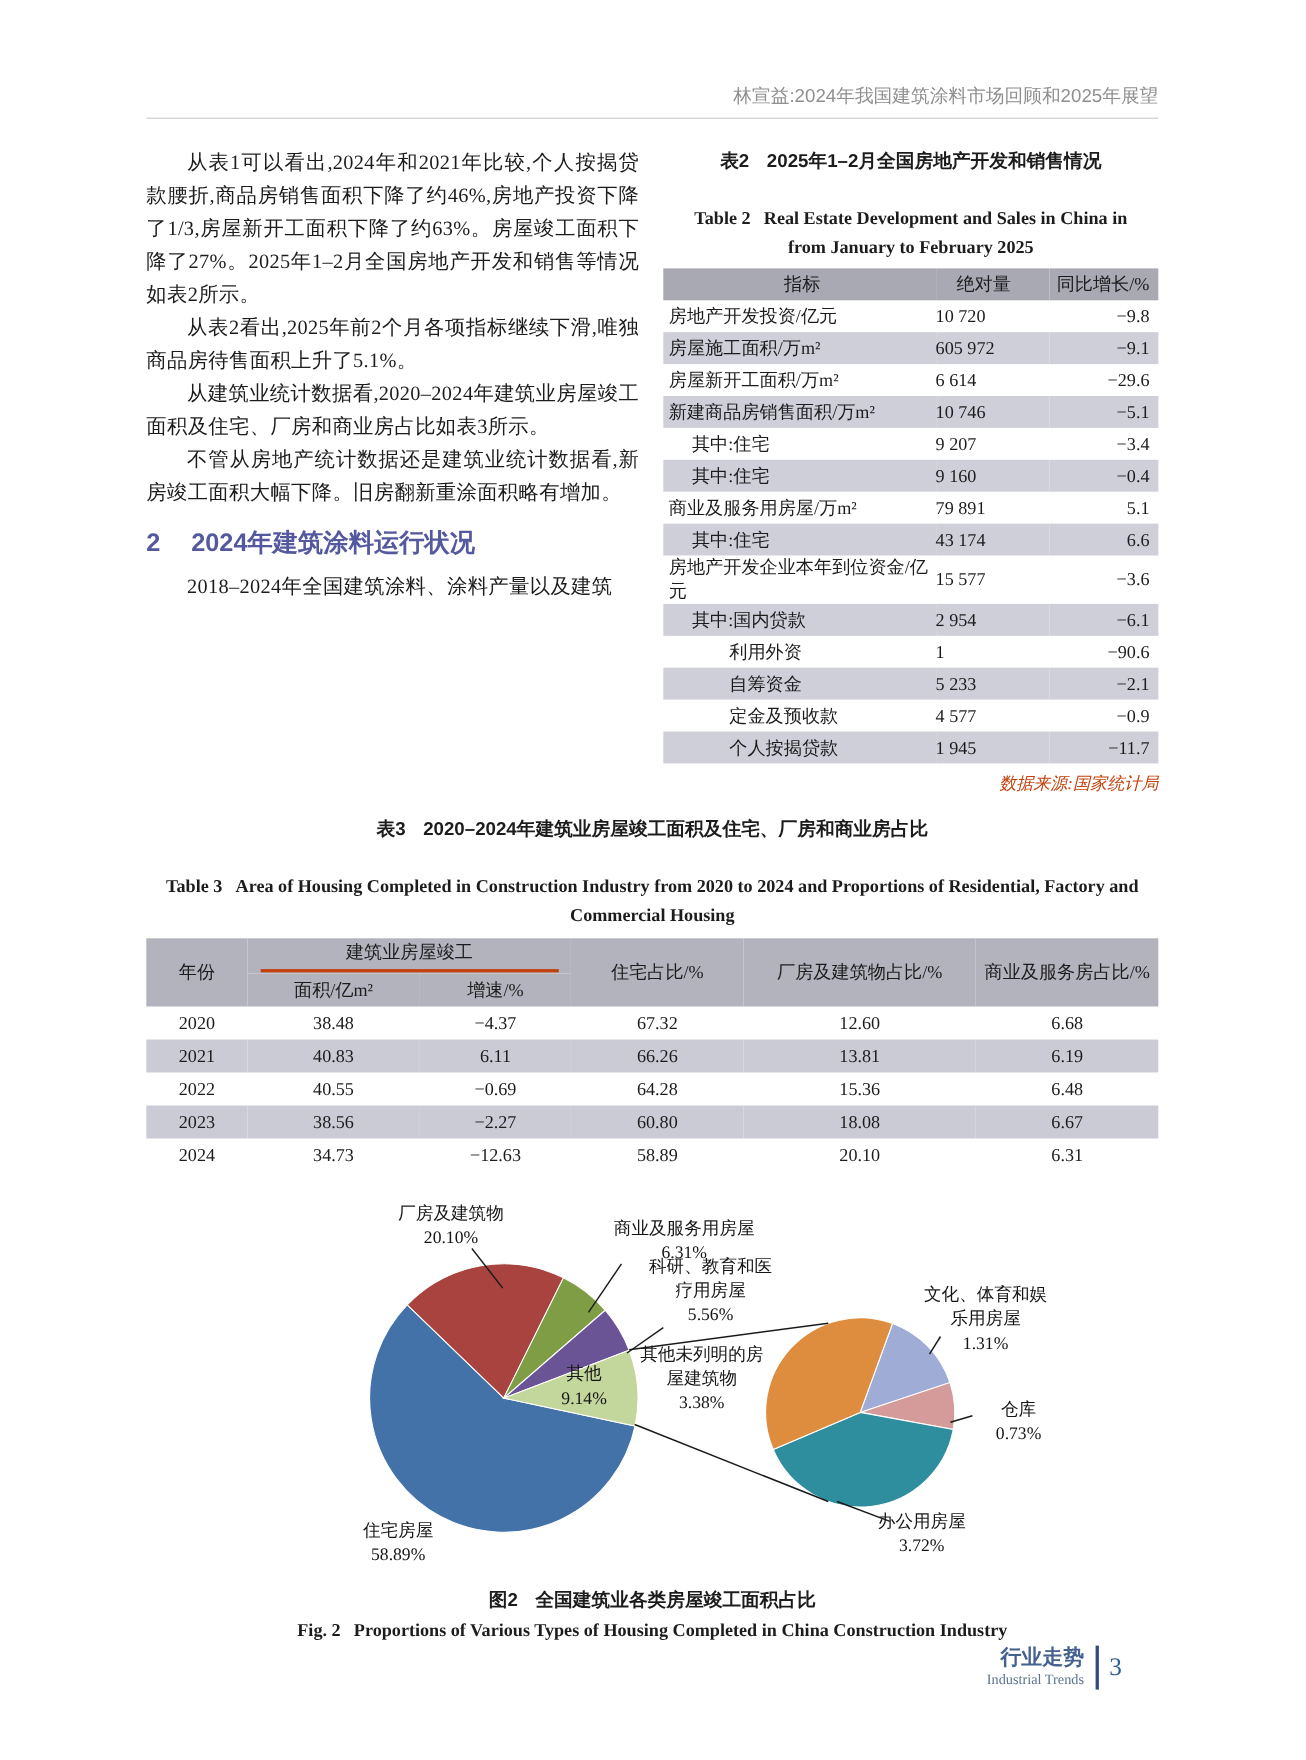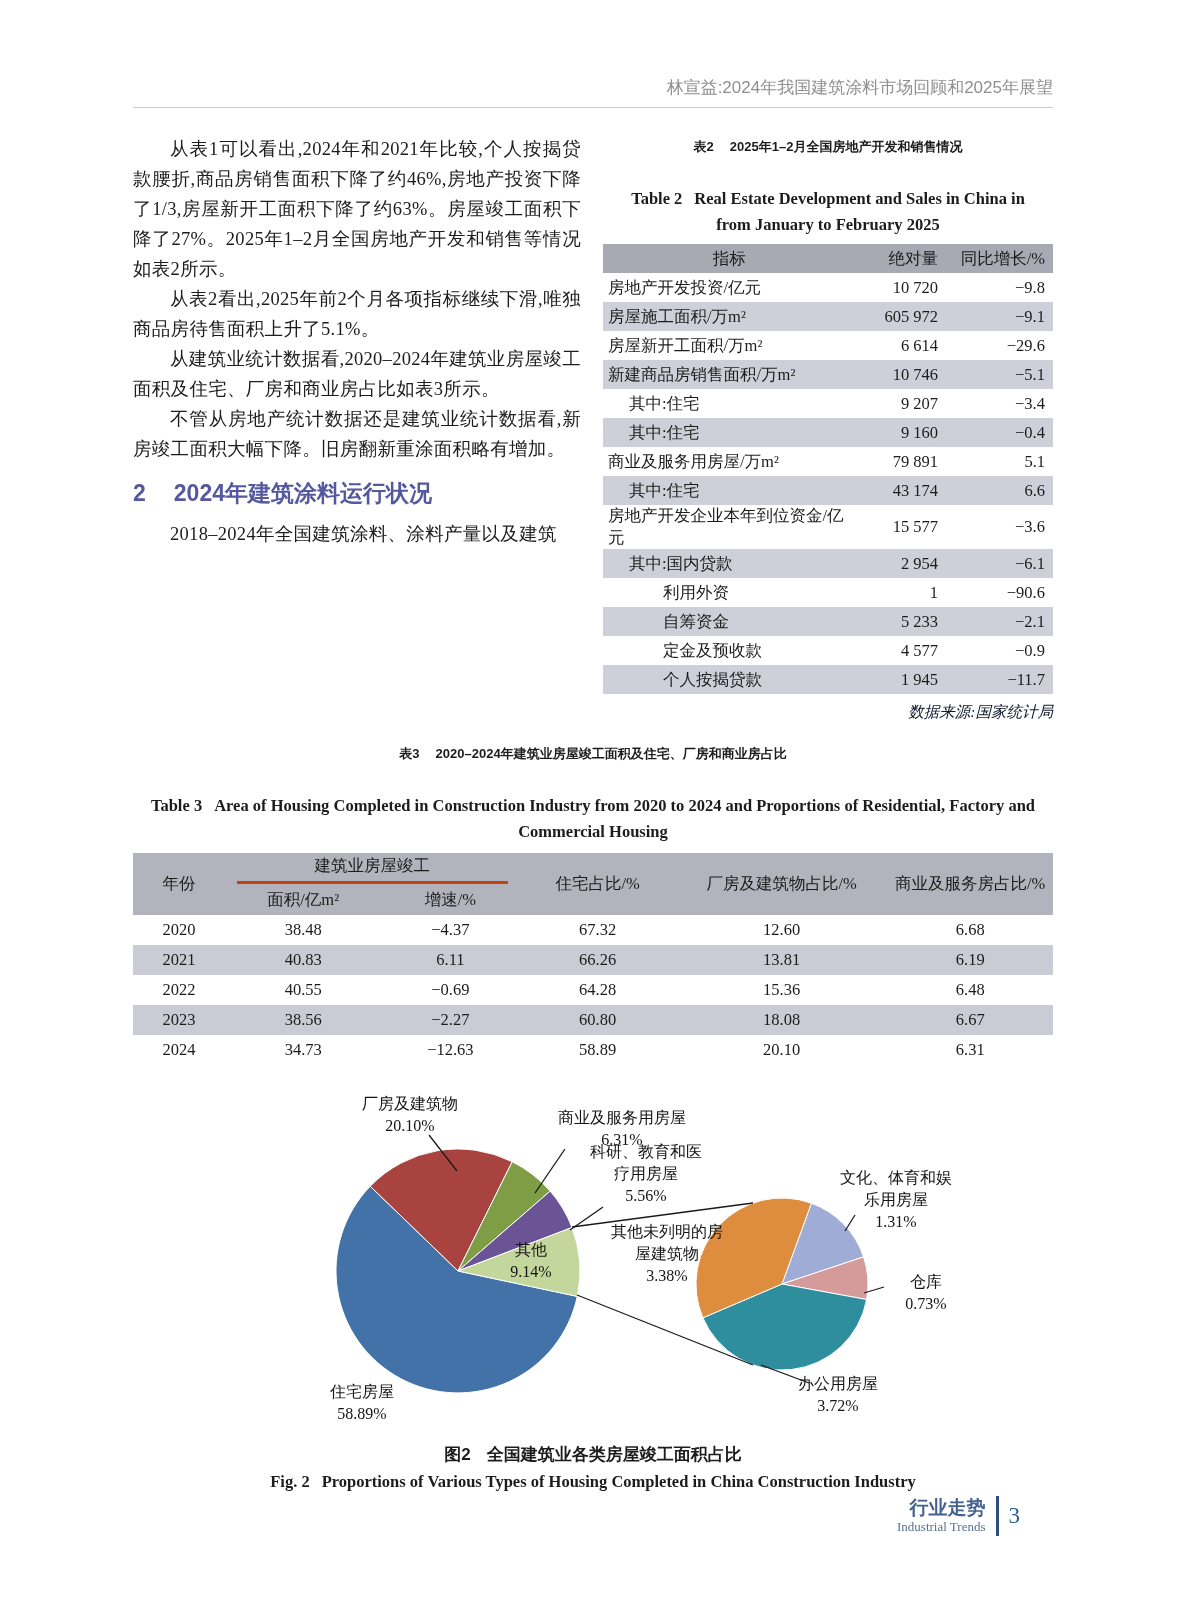--- a/index.html
+++ b/index.html
@@ -30,45 +30,45 @@
     text-indent:2em; letter-spacing:0.3px;
   }
   .sec-head {
     margin:14px 0 10px 0; color:#54589e; font-weight:bold; font-size:23px;
     font-family:"Liberation Sans","DejaVu Sans",sans-serif;
   }
   .sec-head .sec-num { margin-right:28px; }
 
   
   .tbl-title-cn {
-    text-align:center; font-weight:bold; font-size:13px; line-height:26px;
+    text-align:center; font-weight:bold; font-size:17px; line-height:26px;
     font-family:"Liberation Sans","DejaVu Sans",sans-serif;
   }
   .tbl-title-cn .t-tag { margin-right:16px; }
   .tbl-title-en {
     text-align:center; font-weight:bold; font-size:16.5px; line-height:26px;
     font-family:"Liberation Serif","DejaVu Serif",serif;
     margin-top:26px;
   }
   .tbl-title-en .t-tag { margin-right:12px; }
 
   
   table { border-collapse:collapse; width:100%; }
   .t2 { margin-top:6px; font-size:16.5px; }
   .t2 th { background:#a9a9b4; font-weight:normal; height:29px; }
   .t2 td { height:29px; }
   .t2 tbody tr:nth-child(even) td { background:#cfcfd9; }
   .t2 .c-label { text-align:left; padding-left:5px; width:55%; }
   .t2 th.c-label { text-align:center; }
-  .t2 .c-val  { text-align:right; padding-right:16px; width:23%;margin-top:26px; }
+  .t2 .c-val  { padding-right:16px; width:23%;margin-top:26px; }
   .t2 .c-gro  { text-align:right; padding-right:8px;  width:22%; }
   .t2 td.ind1 { padding-left:26px; }
   .t2 td.ind2 { padding-left:60px; }
   .t2-source {
-    margin-top:8px; text-align:right; color:#0f172a; font-size:15.5px;
+    margin-top:8px; text-align:right; color:#c2410c; font-size:15.5px;
     font-style:italic;
   }
 
   
   .t3-block { margin-top:18px; }
   .t3 { margin-top:8px; font-size:16.5px; }
   .t3 thead th { background:#b3b3bd; font-weight:normal; }
   .t3 thead .h-top { height:32px; }
   .t3 thead .h-bot { height:30px; }
   .t3 th.group div {
@@ -356,21 +356,21 @@
             <div>1.31%</div>
           </div>
           <div class="pie-label" style="left: 748px; top: 190px; width: 90px;">
             <div>仓库</div>
             <div>0.73%</div>
           </div>
           <div class="pie-label" style="left: 645px; top: 292px; width: 120px;">
             <div>办公用房屋</div>
             <div>3.72%</div>
           </div>
-          <div class="pie-label" style="left: 478px; top: 140px; width: 112px;">
+          <div class="pie-label" style="left: 449px; top: 140px; width: 112px;">
             <div>其他未列明的房屋建筑物</div>
             <div>3.38%</div>
           </div>
         </div>
     </div>
 
     <div class="fig-cap-cn">
       <span class="t-tag">图2</span><span>全国建筑业各类房屋竣工面积占比</span>
     </div>
     <div class="fig-cap-en">

